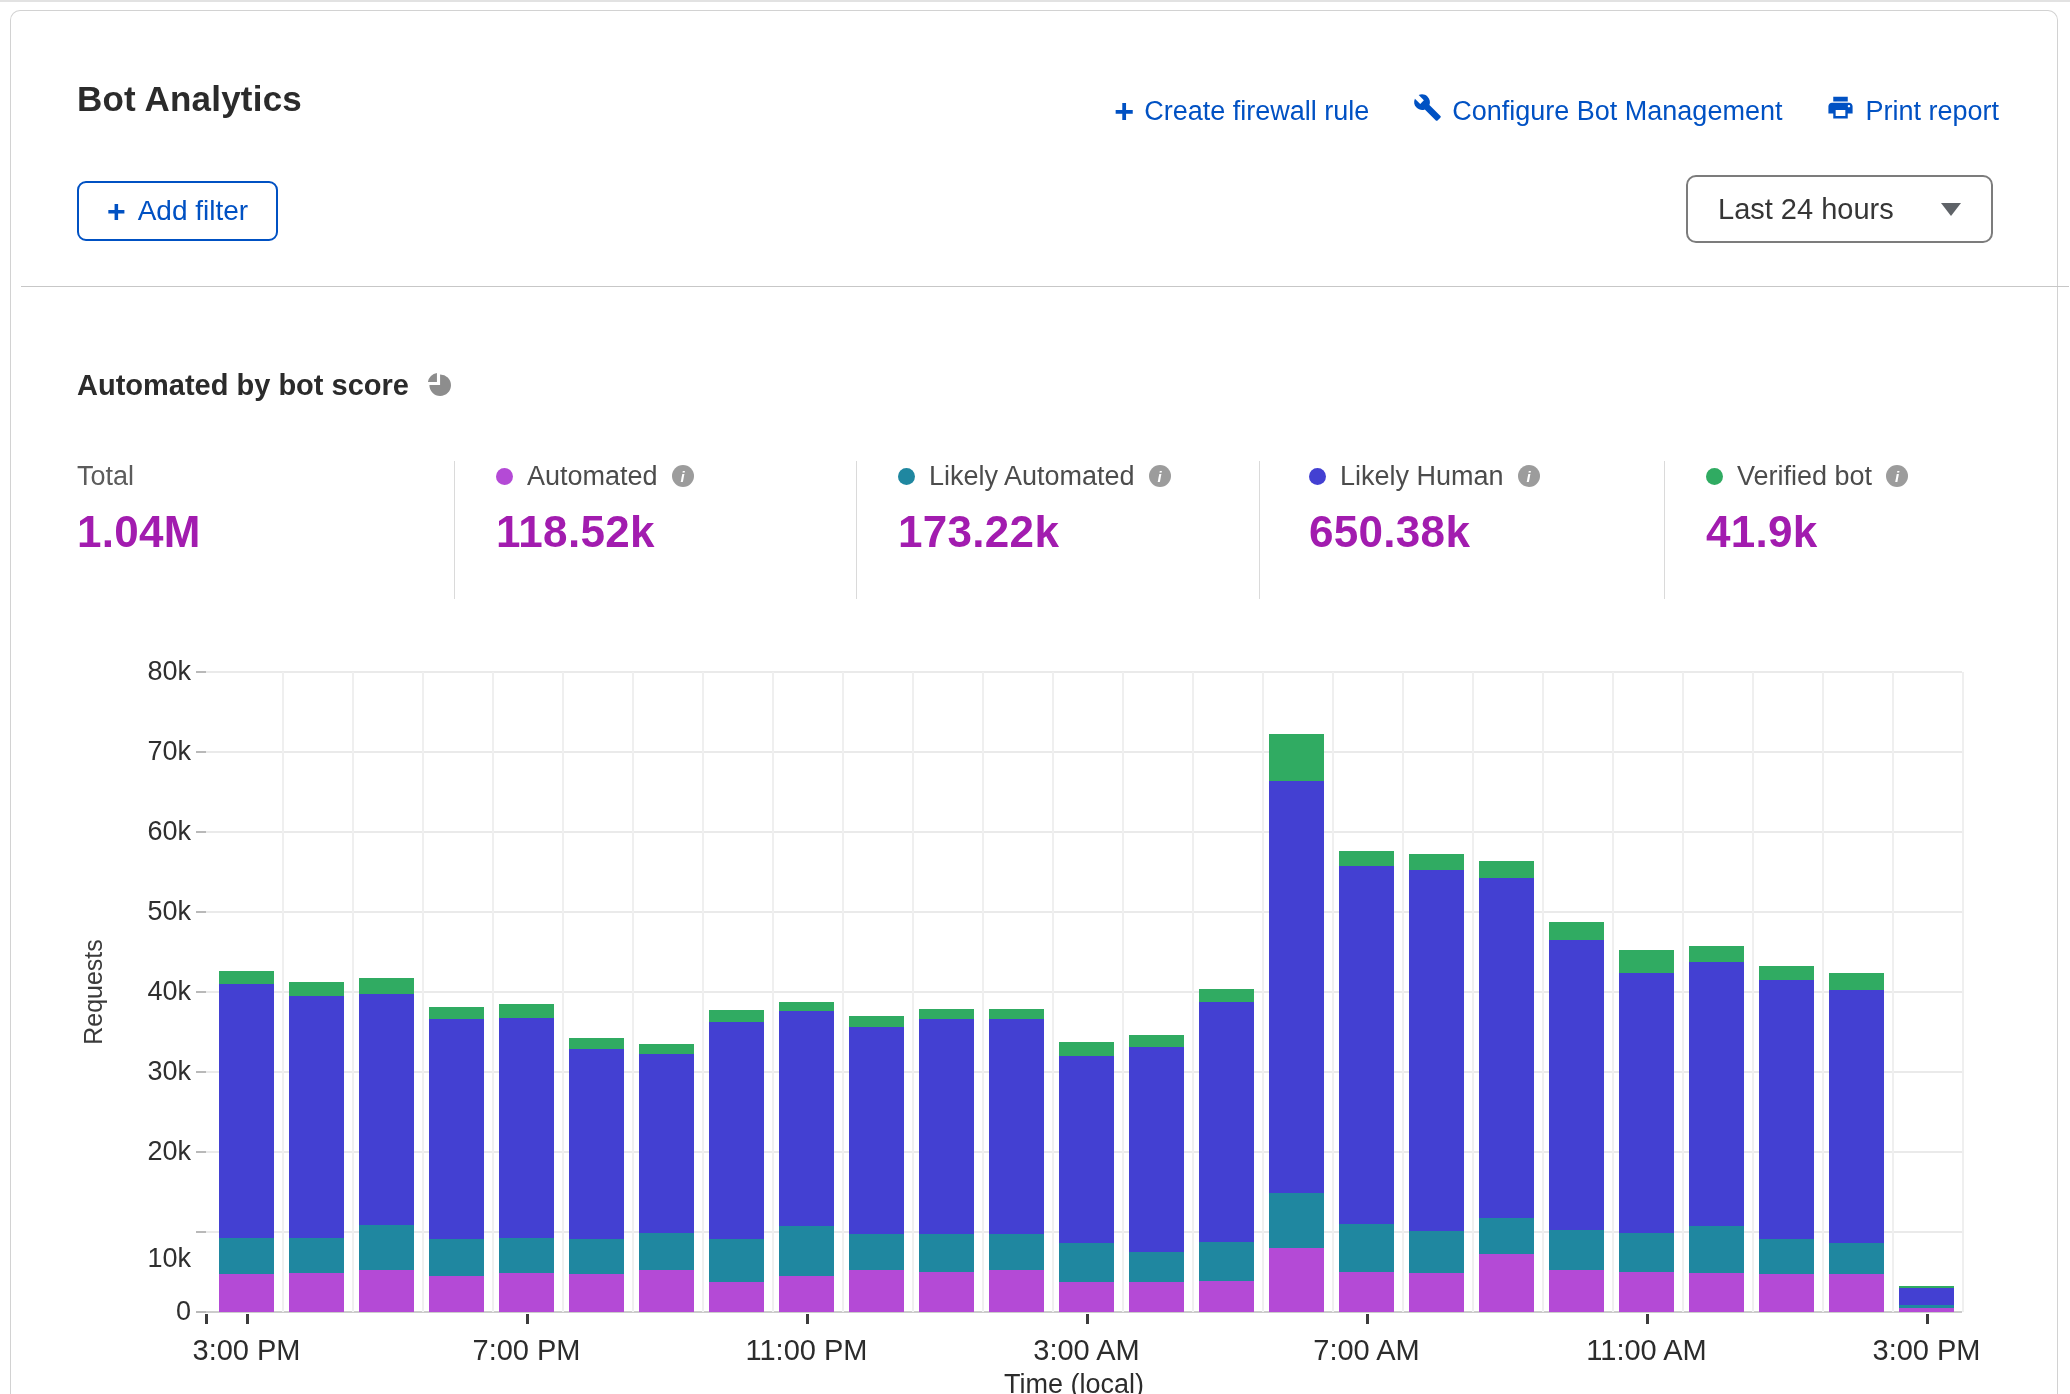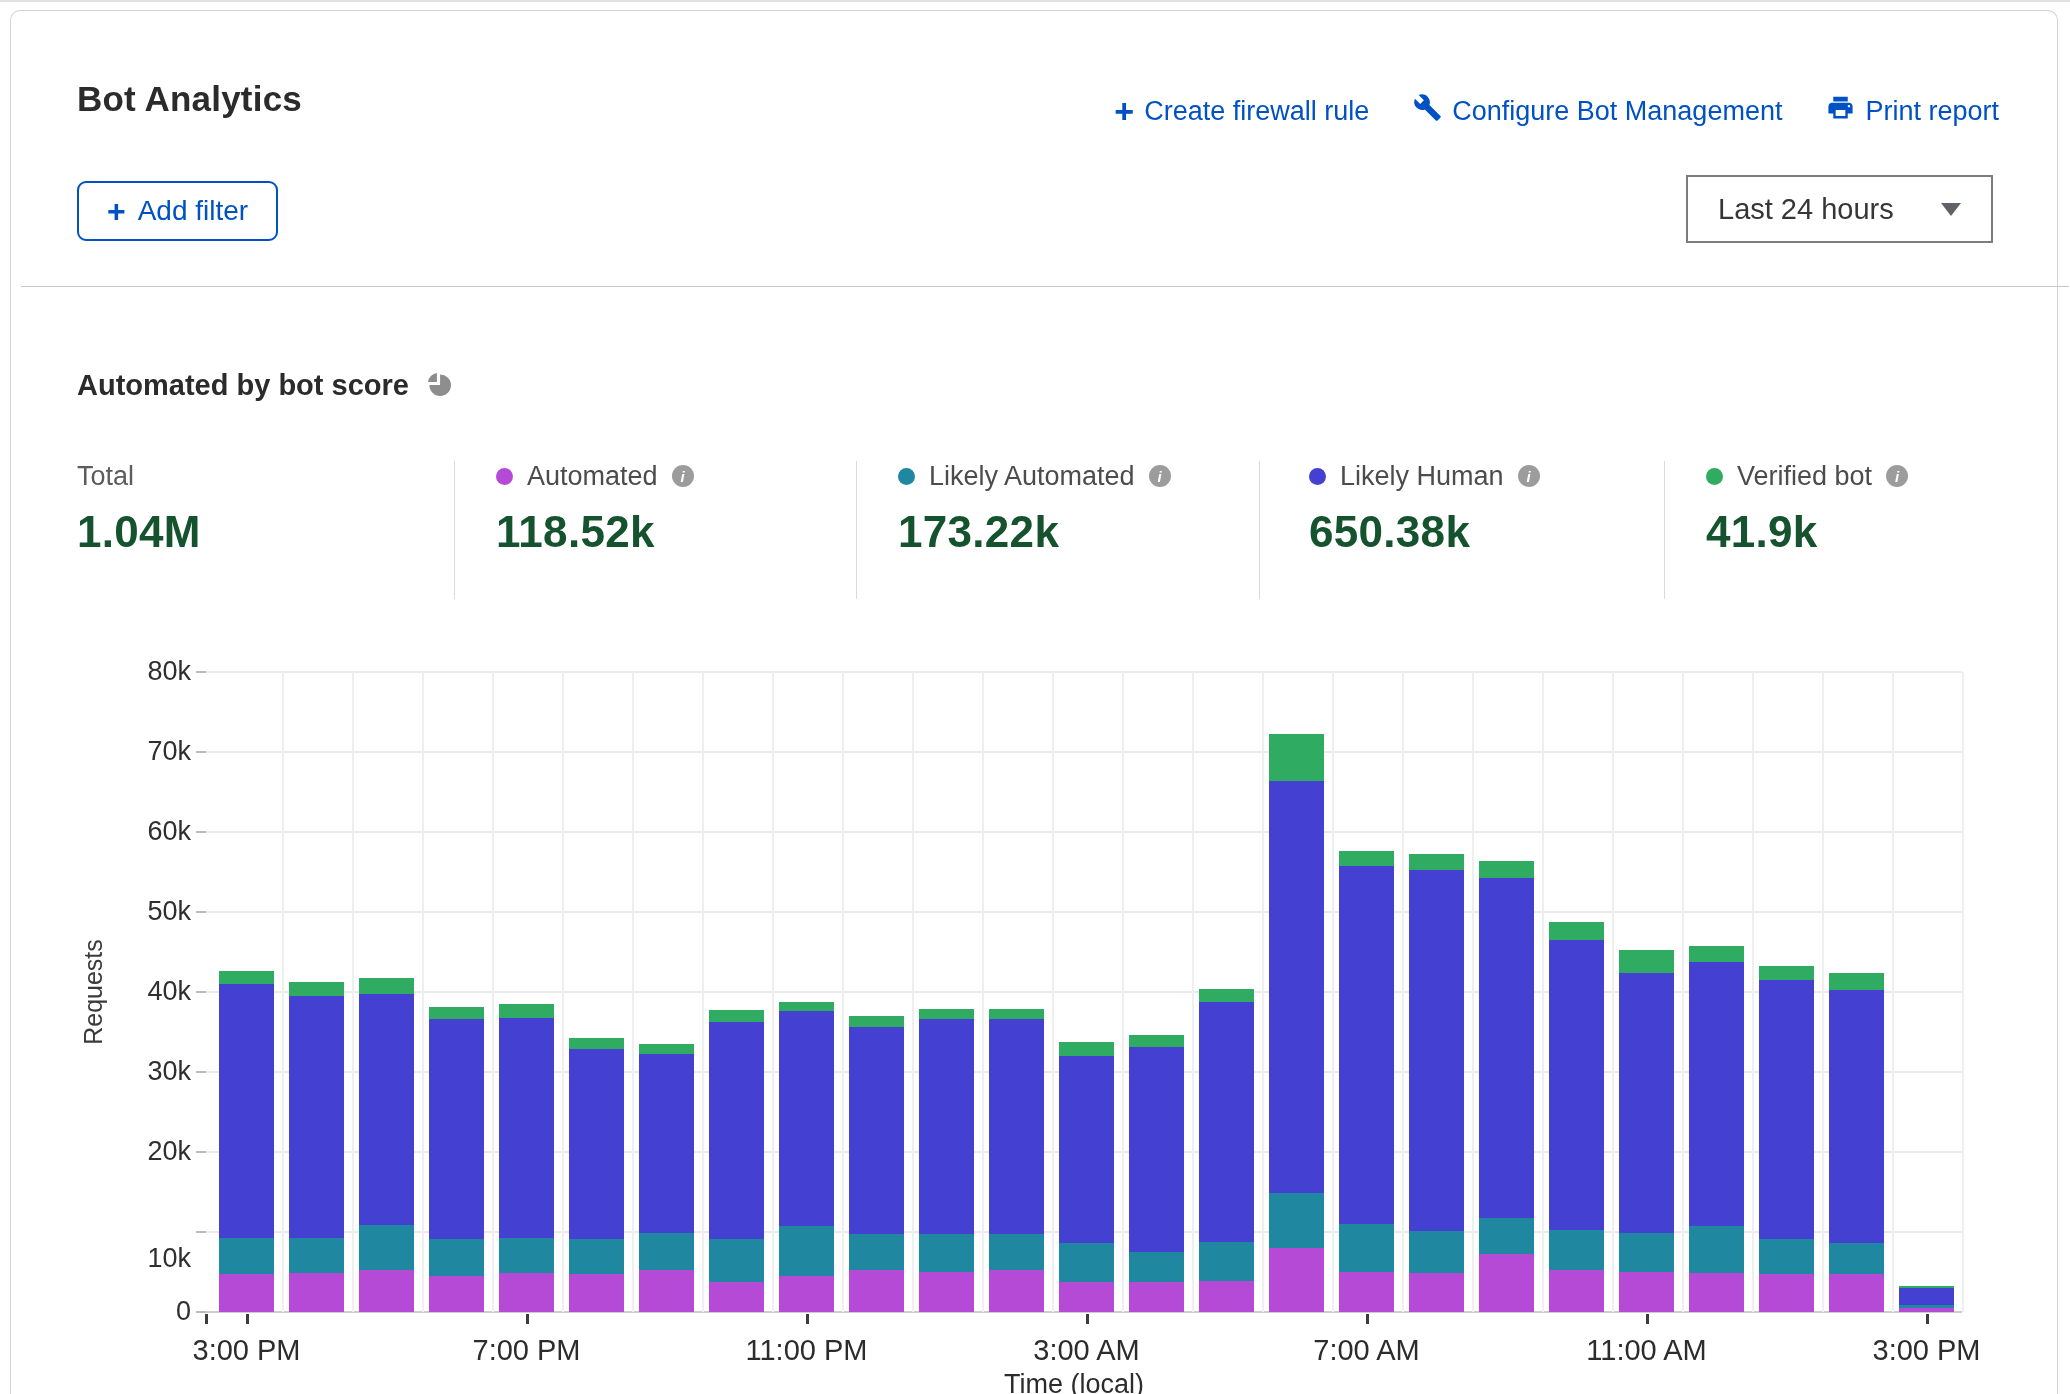--- a/index.html
+++ b/index.html
@@ -16,37 +16,37 @@
   .hdr-link { display:flex; align-items:center; gap:10px; color:#0051c3; font-size:27px; cursor:pointer; text-decoration:none; }
   .hdr-link svg { width:29px; height:29px; fill:#0051c3; }
   .plus-glyph { font-size:34px; font-weight:600; line-height:24px; }
 
   .add-filter { position:absolute; left:66px; top:170px; height:60px; padding:0 28px;
     display:flex; align-items:center; gap:12px; border:2px solid #0051c3; border-radius:9px;
     background:#fff; color:#0051c3; font-size:28px; cursor:pointer; }
   .add-filter .plus-glyph { font-size:32px; }
 
   .range-select { position:absolute; left:1675px; top:164px; width:307px; height:68px;
-    border:2px solid #7c7c7c; border-radius:0; background:#fff; display:flex; align-items:center;
+    border:2px solid #7c7c7c; border-radius:10px; background:#fff; display:flex; align-items:center;
     padding:0 30px; font-size:29px; color:#363636; cursor:pointer; }
   .caret-down { margin-left:auto; width:0; height:0;
     border-left:10px solid transparent; border-right:10px solid transparent; border-top:13px solid #5f6368; }
 
   .hdr-divider { position:absolute; left:10px; top:275px; width:2048px; height:0; border-top:1px solid #c7c7c7; }
 
   
   .section-title { position:absolute; left:66px; top:358px; display:flex; align-items:center; gap:16px; }
   .section-title .txt { font-size:29px; font-weight:700; color:#2b2b2b; }
   .section-title svg { width:27px; height:27px; fill:#8d8d8d; }
 
   
   .stats { position:absolute; left:0; top:448px; width:2070px; height:145px; }
   .stat-block { position:absolute; top:0; }
   .stat-label-row { display:flex; align-items:center; gap:14px; font-size:27px; color:#4c4c4c; height:34px; }
-  .stat-value { margin-top:14px; font-size:44px; font-weight:700; color:#14532d; letter-spacing:.3px; }
+  .stat-value { margin-top:14px; font-size:44px; font-weight:700; color:#a21caf; letter-spacing:.3px; }
   .legend-dot { width:17px; height:17px; border-radius:50%; flex:0 0 auto; }
   .info-icon { width:22px; height:22px; border-radius:50%; background:#9c9c9c; color:#fff;
     font-size:15px; font-weight:700; display:flex; align-items:center; justify-content:center; font-style:italic; }
   .stat-sep { position:absolute; top:2px; width:0; height:138px; border-left:1px solid #dadada; }
 
   
   .chart-root { position:absolute; left:0; top:0; width:2070px; height:1394px; }
   .grid-h { position:absolute; height:2px; background:#eaeaea; }
   .grid-h.zero { background:#cccccc; }
   .grid-v { position:absolute; width:2px; background:#efefef; }

